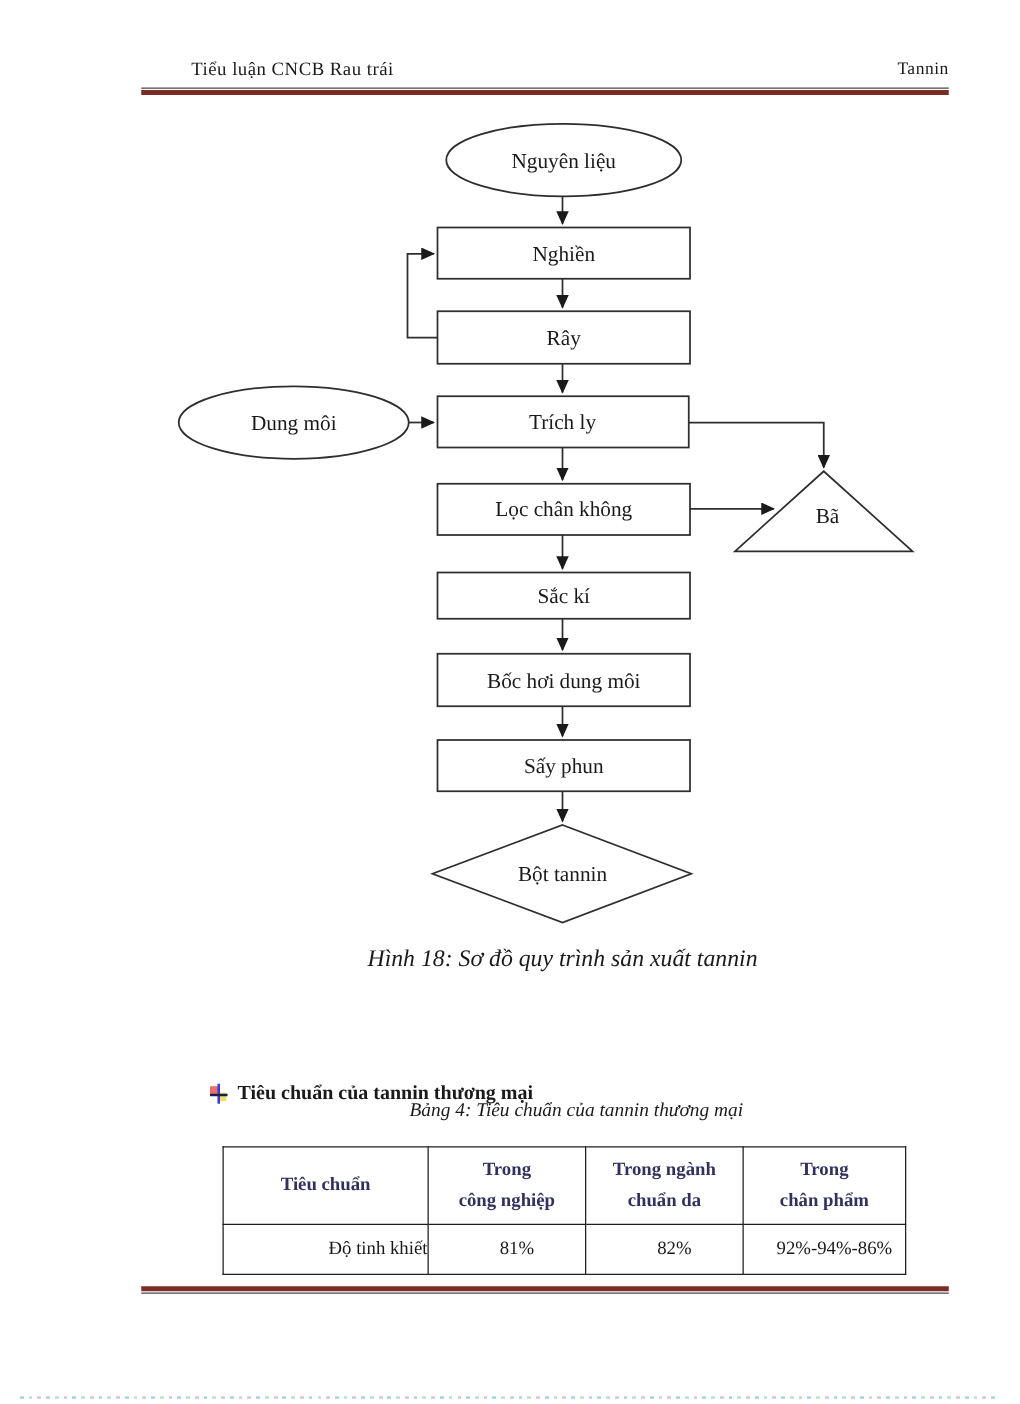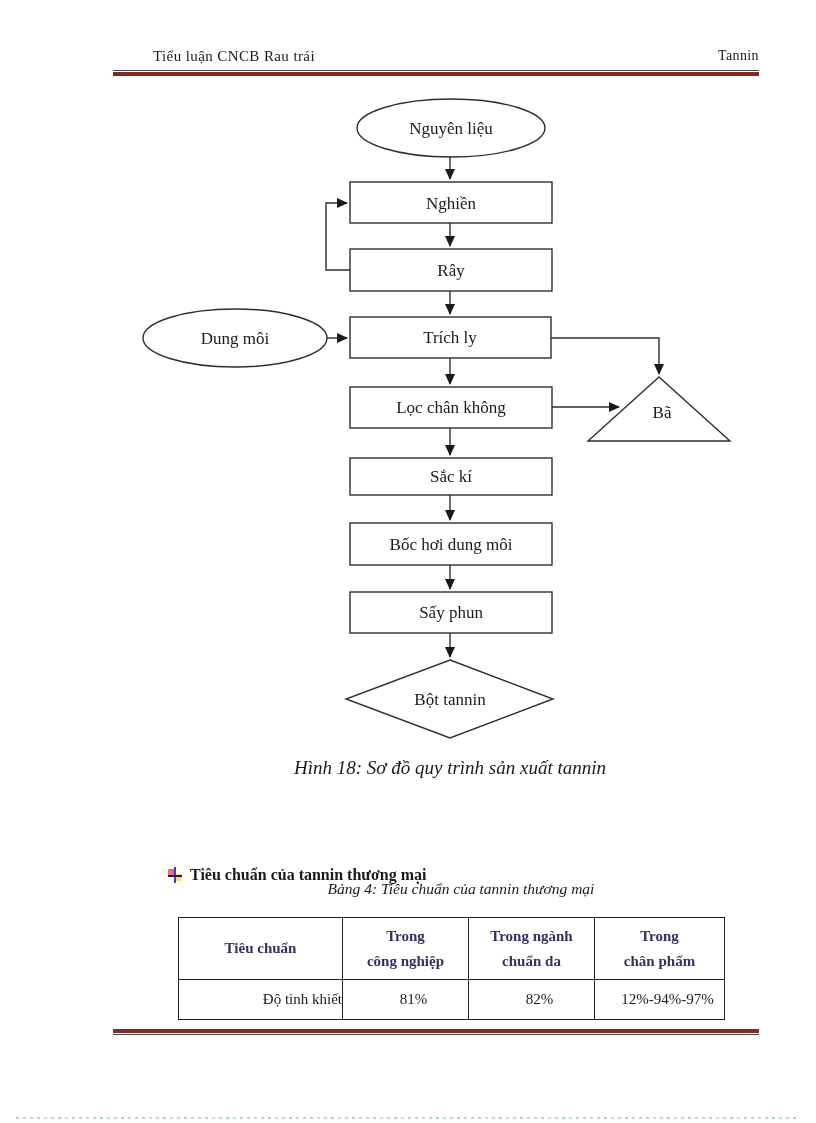--- a/index.html
+++ b/index.html
@@ -161,21 +161,21 @@
           <div>Trong</div>
           <div>chân phẩm</div>
         </th>
       </tr>
     </thead>
     <tbody>
       <tr>
         <td class="cell-left">Độ tinh khiết</td>
         <td>81%</td>
         <td>82%</td>
-        <td>12%-94%-97%</td>
+        <td>92%-94%-86%</td>
       </tr>
     </tbody>
   </table>
 
   <div class="footer-rule-thick"></div>
   <div class="footer-rule-thin"></div>
   <div class="bottom-dotted"></div>
 
 </div>
 

